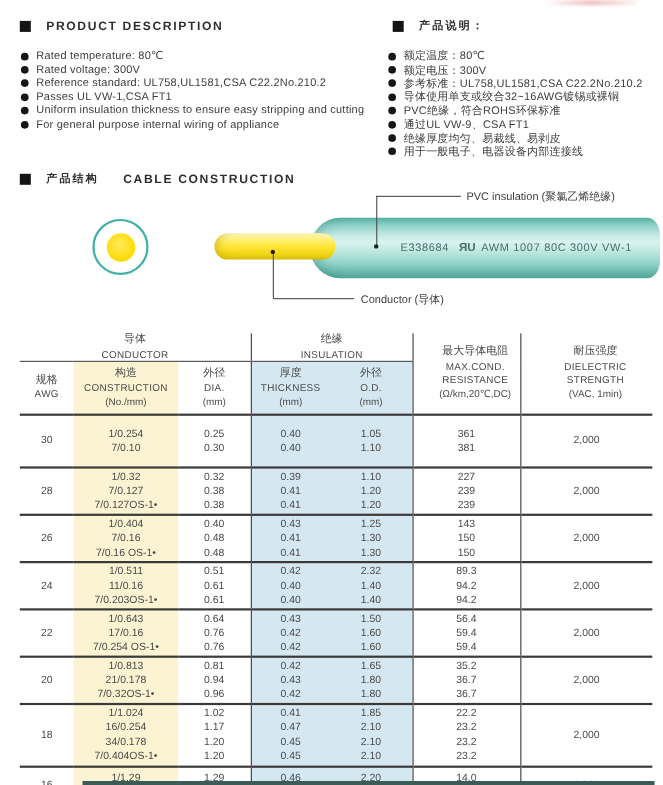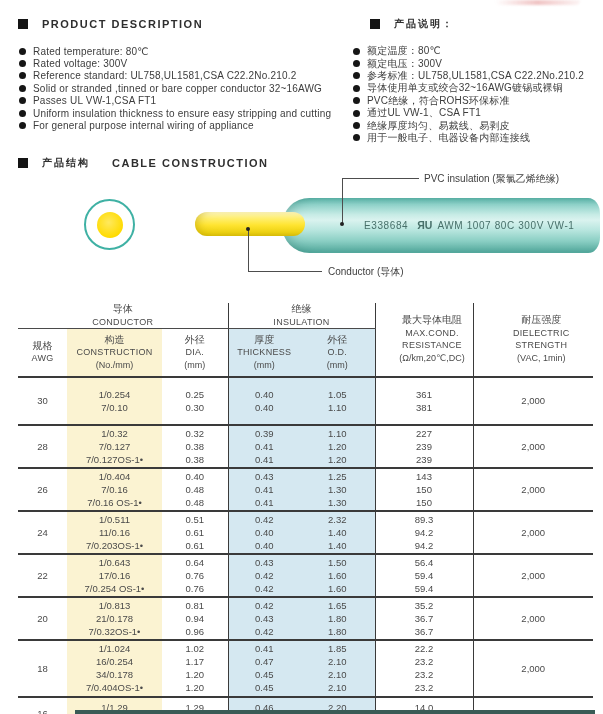--- a/index.html
+++ b/index.html
@@ -86,37 +86,33 @@
       <div class="spec-item">
         <span class="bullet"></span>
         <span class="spec-text">Rated voltage: 300V</span>
       </div>
       <div class="spec-item">
         <span class="bullet"></span>
         <span class="spec-text">Reference standard: UL758,UL1581,CSA C22.2No.210.2</span>
       </div>
       <div class="spec-item">
         <span class="bullet"></span>
-        <span class="spec-text">Solid or stranded ,tinned or bare copper conductor 32~16AWG</span>
-      </div>
-      <div class="spec-item">
-        <span class="bullet"></span>
         <span class="spec-text">Passes UL VW-1,CSA FT1</span>
       </div>
       <div class="spec-item">
         <span class="bullet"></span>
         <span class="spec-text">Uniform insulation thickness to ensure easy stripping and cutting</span>
       </div>
       <div class="spec-item">
         <span class="bullet"></span>
         <span class="spec-text">For general purpose internal wiring of appliance</span>
       </div>
     </div>
 
-  <div class="sec-h" style="left:370px;top:18px;">
+  <div class="sec-h" style="left:357px;top:18px;">
     <span class="sq"></span>
     <span class="sec-title zh">产品说明：</span>
   </div>
   <div class="spec-list" style="left:353px;top:45px;">
       <div class="spec-item">
         <span class="bullet"></span>
         <span class="spec-text">额定温度：80℃</span>
       </div>
       <div class="spec-item">
         <span class="bullet"></span>
@@ -129,21 +125,21 @@
       <div class="spec-item">
         <span class="bullet"></span>
         <span class="spec-text">导体使用单支或绞合32~16AWG镀锡或裸铜</span>
       </div>
       <div class="spec-item">
         <span class="bullet"></span>
         <span class="spec-text">PVC绝缘，符合ROHS环保标准</span>
       </div>
       <div class="spec-item">
         <span class="bullet"></span>
-        <span class="spec-text">通过UL VW-1、CSA FT1</span>
+        <span class="spec-text">通过UL VW-9、CSA FT1</span>
       </div>
       <div class="spec-item">
         <span class="bullet"></span>
         <span class="spec-text">绝缘厚度均匀、易裁线、易剥皮</span>
       </div>
       <div class="spec-item">
         <span class="bullet"></span>
         <span class="spec-text">用于一般电子、电器设备内部连接线</span>
       </div>
     </div>

